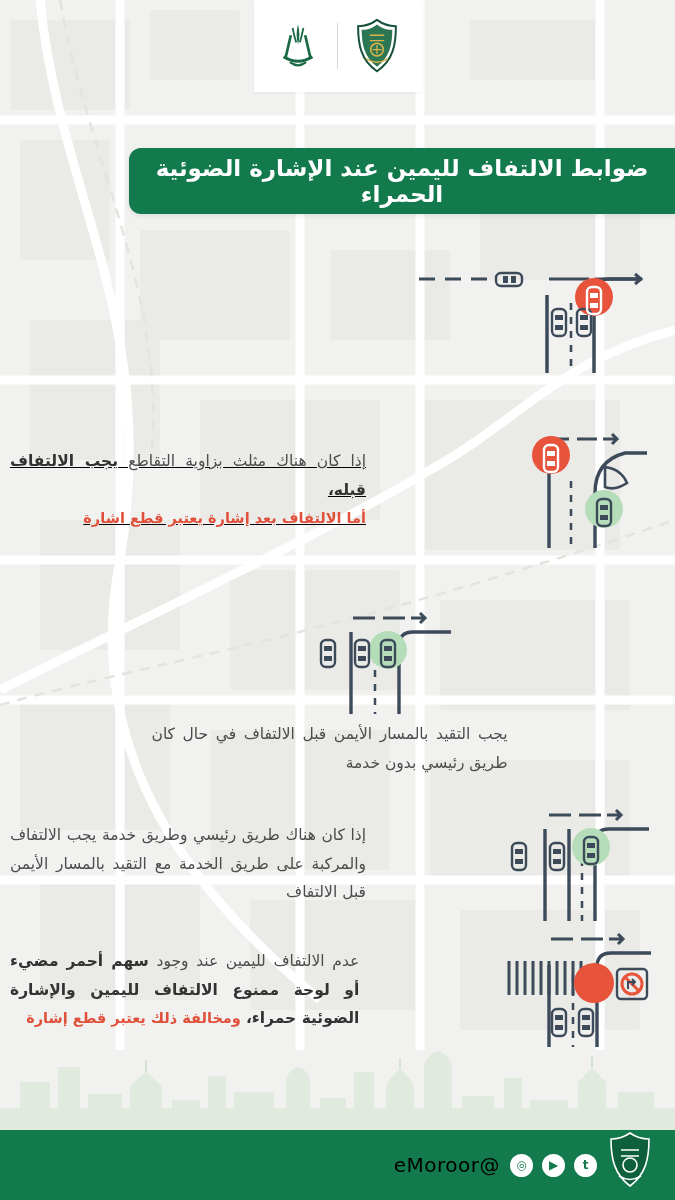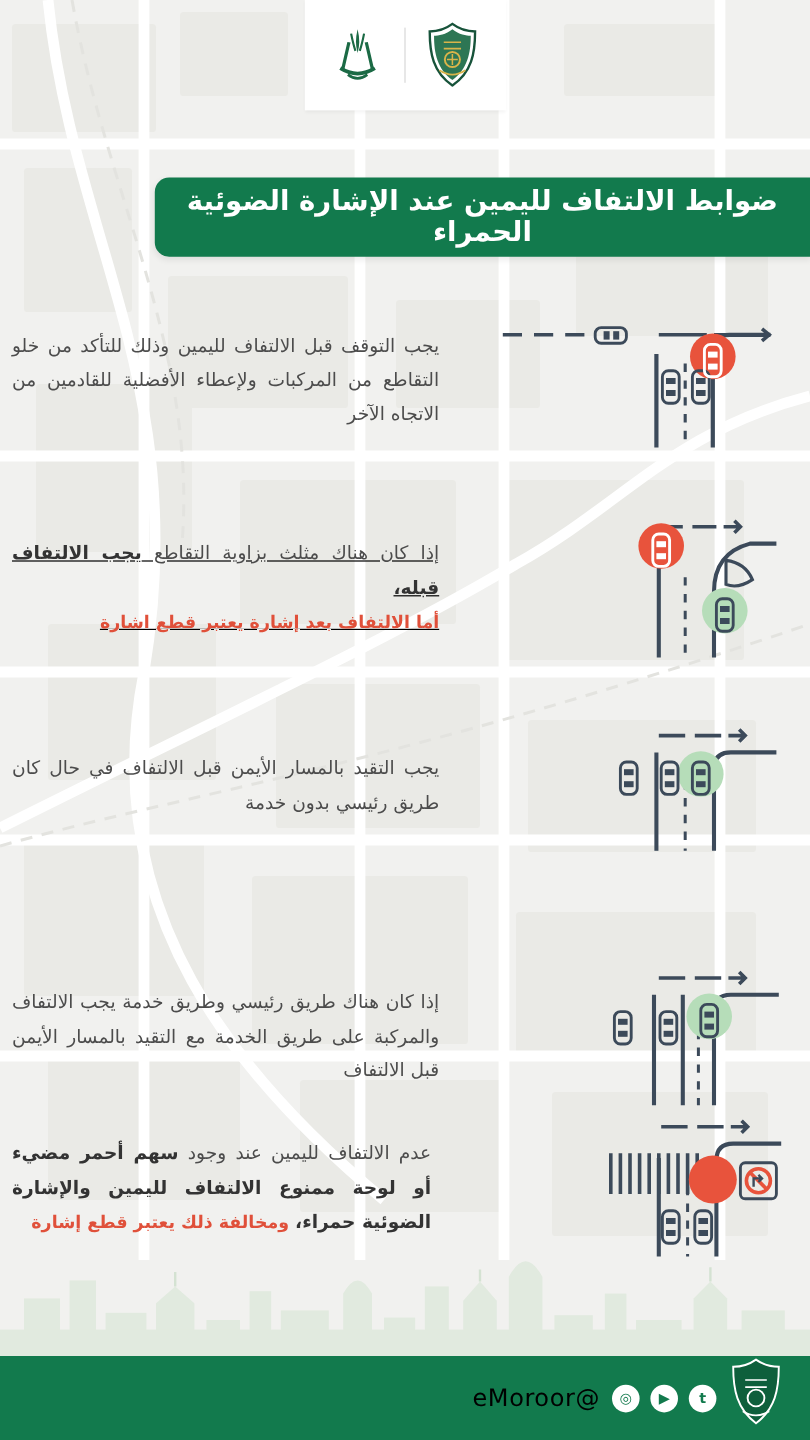--- a/index.html
+++ b/index.html
@@ -40,21 +40,21 @@
     width:392px;padding:0 26px 0 10px;box-sizing:border-box;
     font-size:15.5px;line-height:1.85;color:#4c4c4c;text-align:justify;
     direction:rtl;
   }
   .row .txt b{color:#333;font-weight:bold;}
   .row .txt .red{color:#e0503a;font-weight:bold;font-size:14.5px;}
   .row .fig{width:283px;display:flex;align-items:center;justify-content:center;}
 
   .r1{top:262px;height:110px;}
   .r2{top:430px;height:120px;text-decoration:underline;}
-  .r3{top:600px;height:110px;}
+  .r3{top:600px;height:110px;flex-direction:column;}
   .r4{top:804px;height:120px;}
   .r5{top:930px;height:120px;gap:12px;}
 
   
   .skyline{
     position:absolute;bottom:68px;left:0;width:675px;height:120px;opacity:.85;
   }
   .footer{
     position:absolute;bottom:0;left:0;width:675px;height:70px;background:#127a4d;
     display:flex;align-items:center;
@@ -180,21 +180,20 @@
         <rect x="181" y="58" width="8" height="5" fill="#3c4a5a"></rect>
         <rect x="181" y="68" width="8" height="5" fill="#3c4a5a"></rect>
       </g>
       <g>
         <rect x="188" y="30" width="14" height="27" rx="5" fill="none" stroke="#ffffff" stroke-width="2.4"></rect>
         <rect x="191" y="36" width="8" height="5" fill="#ffffff"></rect>
         <rect x="191" y="46" width="8" height="5" fill="#ffffff"></rect>
       </g>
     </svg>
   </div>
-  <div class="txt">يجب التوقف قبل الالتفاف لليمين وذلك للتأكد من خلو التقاطع من المركبات ولإعطاء الأفضلية للقادمين من الاتجاه الآخر</div>
 </div>
 
 <div class="row r2">
   <div class="fig">
     <svg width="270" height="135" viewBox="0 0 270 135">
       <g stroke="#3c4a5a" stroke-width="3" fill="none">
         <path d="M150 16 h20 M178 16 h20"></path>
         <path d="M204 16 h14 m-5 -5 l5 5 l-5 5"></path>
       </g>
 

